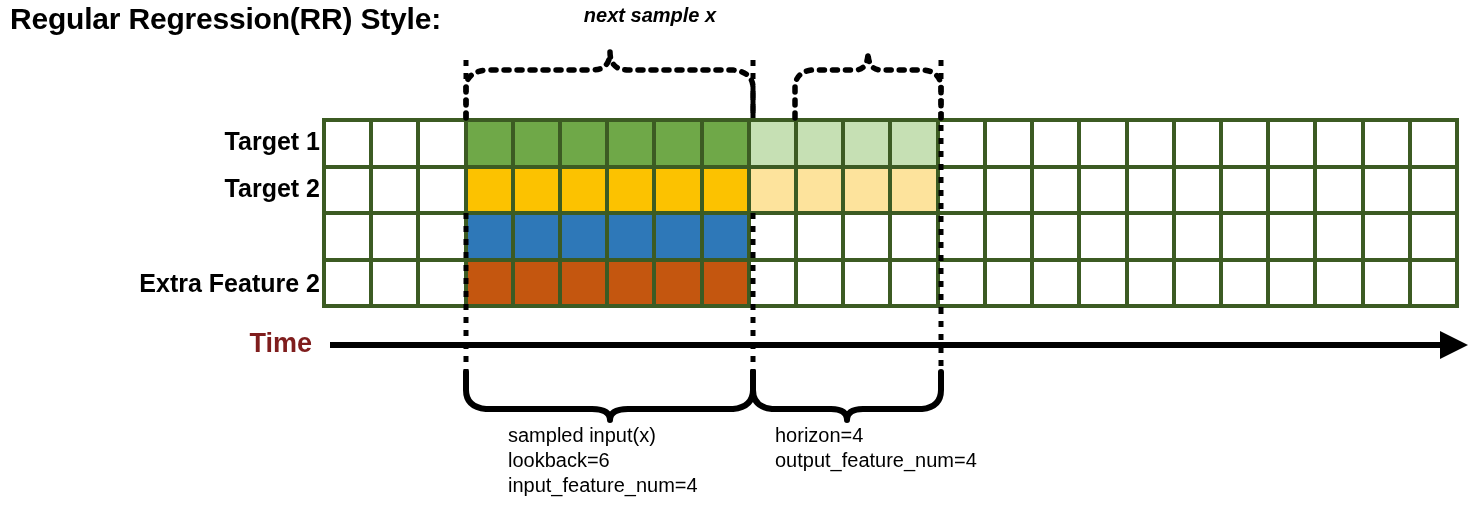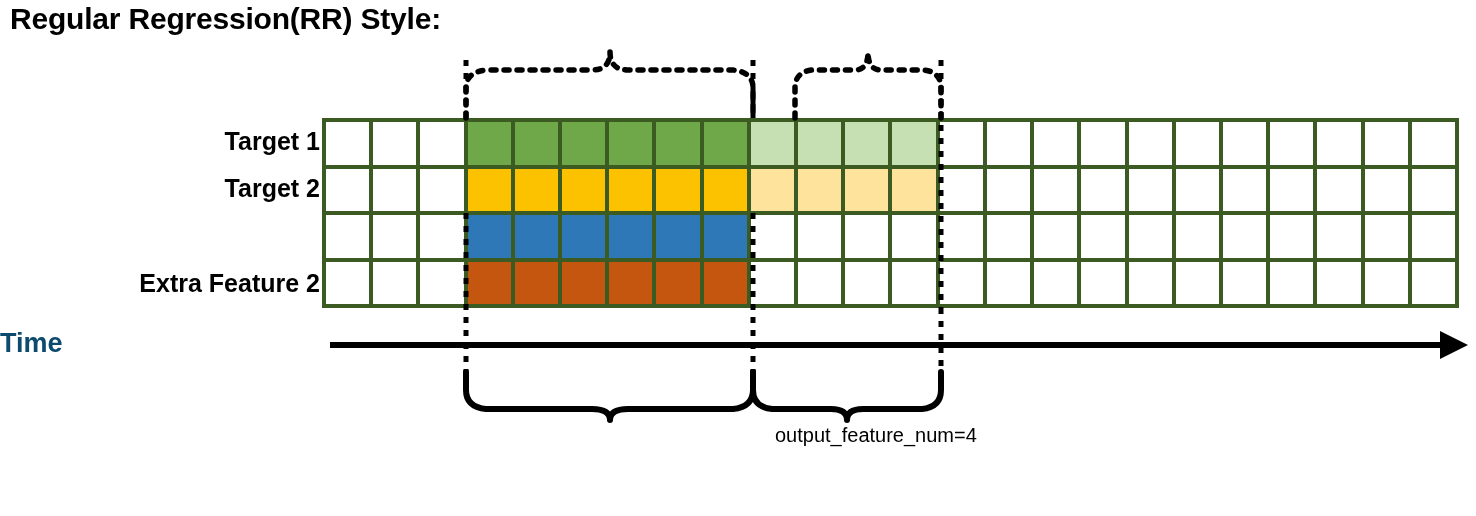--- a/index.html
+++ b/index.html
@@ -58,23 +58,24 @@
     display: flex;
     align-items: center;
     justify-content: flex-end;
   }
 
   
   #time-label {
     left: 0;
     top: 328px;
     width: 312px;
+    text-align: right;
     font-size: 27px;
     font-weight: 700;
-    color: #0c4a6e;
+    color: #7f1d1d;
     white-space: nowrap;
   }
 
   
   #grid {
     left: 322px;
     top: 118px;
     width: 1137px;
     height: 190px;
     background: #3C5B23;
@@ -228,22 +229,29 @@
       <div class="cell" style="background: rgb(255, 255, 255);"></div>
       <div class="cell" style="background: rgb(255, 255, 255);"></div>
       <div class="cell" style="background: rgb(255, 255, 255);"></div>
       <div class="cell" style="background: rgb(255, 255, 255);"></div>
       <div class="cell" style="background: rgb(255, 255, 255);"></div>
       <div class="cell" style="background: rgb(255, 255, 255);"></div>
       <div class="cell" style="background: rgb(255, 255, 255);"></div>
       <div class="cell" style="background: rgb(255, 255, 255);"></div>
     </div>
 
-
+  <div class="abs brace-label-top" style="left:540px; top:4px; width:220px;">next sample x</div>
+
+  <div class="abs brace-label-bottom" style="left:508px; top:423px;">
+    <div>sampled input(x)</div>
+    <div>lookback=6</div>
+    <div>input_feature_num=4</div>
+  </div>
   <div class="abs brace-label-bottom" style="left:775px; top:423px;">
+    <div>horizon=4</div>
     <div>output_feature_num=4</div>
   </div>
 
   <svg class="overlay" viewBox="0 0 1476 516">
 
     <g stroke="#000000" stroke-width="5" stroke-linecap="butt" stroke-dasharray="6 7" fill="none">
 
       <line x1="466" y1="60" x2="466" y2="118"></line>
       <line x1="466" y1="213" x2="466" y2="372"></line>
 

